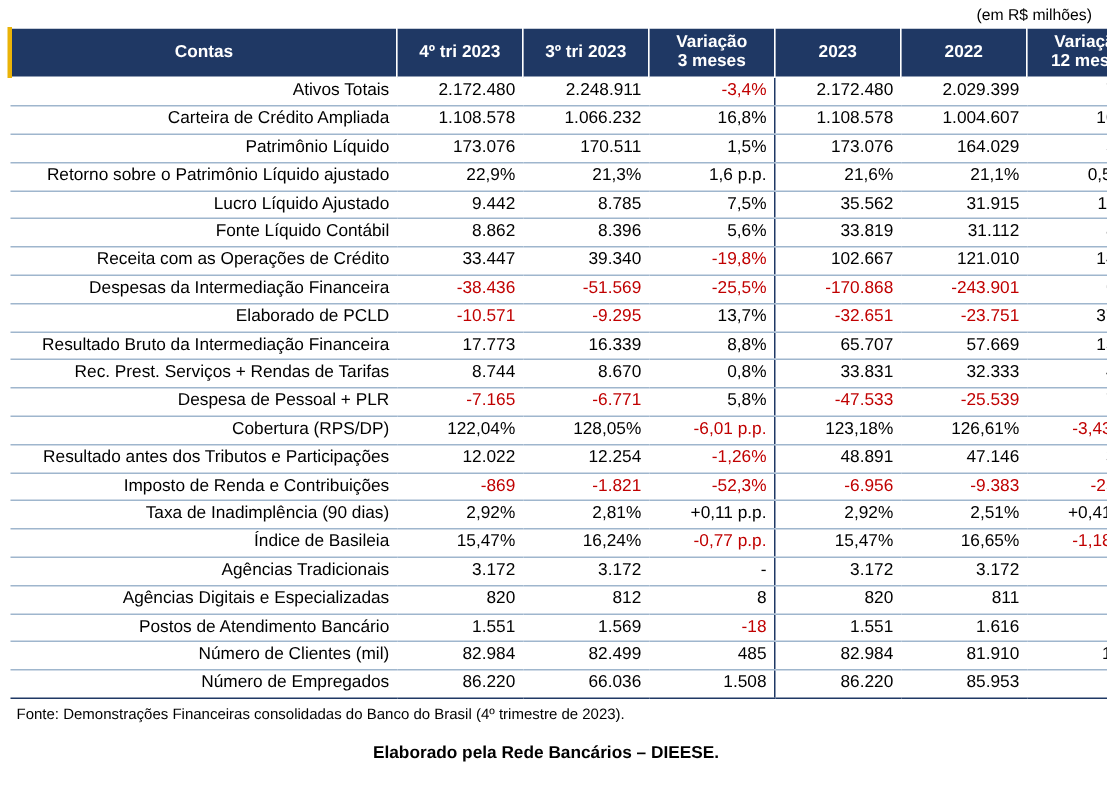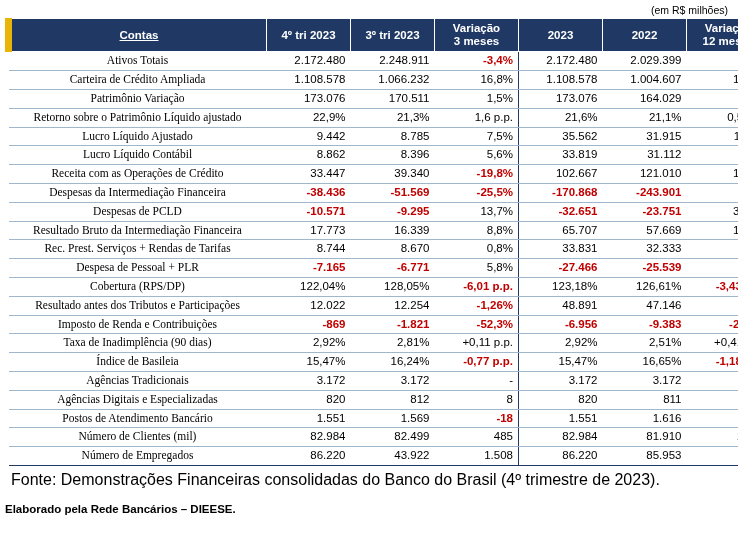--- a/index.html
+++ b/index.html
@@ -39,64 +39,61 @@
     color: #ffffff;
     font-size: 11.5px;
     font-weight: bold;
     text-align: center;
     vertical-align: middle;
     padding: 3px 4px;
     line-height: 1.15;
     border: 1px solid #ffffff;
   }
   table.maintable th.contas-head {
-    border-left: 7px solid #eab308;
-    text-decoration: underline;
+    border-left: 3px solid #eab308;
   }
   table.maintable th.last-head {
     border-right: 1px solid #1F3864;
   }
   table.maintable td {
     font-size: 11.5px;
     padding: 2px 5px;
     line-height: 1.2;
     border-bottom: 1px solid #9fb6cd;
     white-space: nowrap;
     overflow: hidden;
   }
   table.maintable tr.row td.c-label {
-    text-align: center;
-    font-family: Liberation Serif, serif;
+    text-align: right;
   }
   table.maintable td.num {
     text-align: right;
   }
   table.maintable td.sep-left {
     border-left: 1.5px solid #1F3864;
   }
   table.maintable tr.row:last-child td {
     border-bottom: 1.5px solid #1F3864;
   }
   .neg {
     color: #C00000;
-    font-weight: bold;
   }
   .footer-wrap {
     margin: 0 5px;
     padding-top: 5px;
   }
   .source {
-    font-size: 16px;
+    font-size: 10px;
     color: #000;
     padding-left: 6px;
   }
   .elaborated {
     font-size: 11.5px;
     font-weight: bold;
-    text-align: left;
+    text-align: center;
     padding-top: 14px;
     padding-right: 10px;
     color: #000;
   }
   col.w-label { width: 258px; }
   col.w-n { width: 84px; }
   col.w-v { width: 84px; }
 </style>
 </head>
 <body>
@@ -145,21 +142,21 @@
         <tr class="row">
           <td class="c-label">Carteira de Crédito Ampliada</td>
           <td class="num">1.108.578</td>
           <td class="num">1.066.232</td>
           <td class="num">16,8%</td>
           <td class="num sep-left">1.108.578</td>
           <td class="num">1.004.607</td>
           <td class="num">10,3%</td>
         </tr>
         <tr class="row">
-          <td class="c-label">Patrimônio Variação</td>
+          <td class="c-label">Patrimônio Líquido</td>
           <td class="num">173.076</td>
           <td class="num">170.511</td>
           <td class="num">1,5%</td>
           <td class="num sep-left">173.076</td>
           <td class="num">164.029</td>
           <td class="num">5,5%</td>
         </tr>
         <tr class="row">
           <td class="c-label">Retorno sobre o Patrimônio Líquido ajustado</td>
           <td class="num">22,9%</td>
@@ -172,21 +169,21 @@
         <tr class="row">
           <td class="c-label">Lucro Líquido Ajustado</td>
           <td class="num">9.442</td>
           <td class="num">8.785</td>
           <td class="num">7,5%</td>
           <td class="num sep-left">35.562</td>
           <td class="num">31.915</td>
           <td class="num">11,4%</td>
         </tr>
         <tr class="row">
-          <td class="c-label">Lucro Líquido Contábil</td>
+          <td class="c-label">Fonte Líquido Contábil</td>
           <td class="num">8.862</td>
           <td class="num">8.396</td>
           <td class="num">5,6%</td>
           <td class="num sep-left">33.819</td>
           <td class="num">31.112</td>
           <td class="num">8,7%</td>
         </tr>
         <tr class="row">
           <td class="c-label">Receita com as Operações de Crédito</td>
           <td class="num">33.447</td>
@@ -199,21 +196,21 @@
         <tr class="row">
           <td class="c-label">Despesas da Intermediação Financeira</td>
           <td class="num neg">-38.436</td>
           <td class="num neg">-51.569</td>
           <td class="num neg">-25,5%</td>
           <td class="num sep-left neg">-170.868</td>
           <td class="num neg">-243.901</td>
           <td class="num">6,9%</td>
         </tr>
         <tr class="row">
-          <td class="c-label">Despesas de PCLD</td>
+          <td class="c-label">Elaborado de PCLD</td>
           <td class="num neg">-10.571</td>
           <td class="num neg">-9.295</td>
           <td class="num">13,7%</td>
           <td class="num sep-left neg">-32.651</td>
           <td class="num neg">-23.751</td>
           <td class="num">37,5%</td>
         </tr>
         <tr class="row">
           <td class="c-label">Resultado Bruto da Intermediação Financeira</td>
           <td class="num">17.773</td>
@@ -230,21 +227,21 @@
           <td class="num">0,8%</td>
           <td class="num sep-left">33.831</td>
           <td class="num">32.333</td>
           <td class="num">4,6%</td>
         </tr>
         <tr class="row">
           <td class="c-label">Despesa de Pessoal + PLR</td>
           <td class="num neg">-7.165</td>
           <td class="num neg">-6.771</td>
           <td class="num">5,8%</td>
-          <td class="num sep-left neg">-27.466</td>
+          <td class="num sep-left neg">-47.533</td>
           <td class="num neg">-25.539</td>
           <td class="num">7,5%</td>
         </tr>
         <tr class="row">
           <td class="c-label">Cobertura (RPS/DP)</td>
           <td class="num">122,04%</td>
           <td class="num">128,05%</td>
           <td class="num neg">-6,01 p.p.</td>
           <td class="num sep-left">123,18%</td>
           <td class="num">126,61%</td>
@@ -318,21 +315,21 @@
           <td class="num">82.984</td>
           <td class="num">82.499</td>
           <td class="num">485</td>
           <td class="num sep-left">82.984</td>
           <td class="num">81.910</td>
           <td class="num">1.074</td>
         </tr>
         <tr class="row">
           <td class="c-label">Número de Empregados</td>
           <td class="num">86.220</td>
-          <td class="num">43.922</td>
+          <td class="num">66.036</td>
           <td class="num">1.508</td>
           <td class="num sep-left">86.220</td>
           <td class="num">85.953</td>
           <td class="num">267</td>
         </tr>
       </tbody>
   </table>
 
   <div class="footer-wrap">
     <div class="source">Fonte: Demonstrações Financeiras consolidadas do Banco do Brasil (4º trimestre de 2023).</div>

